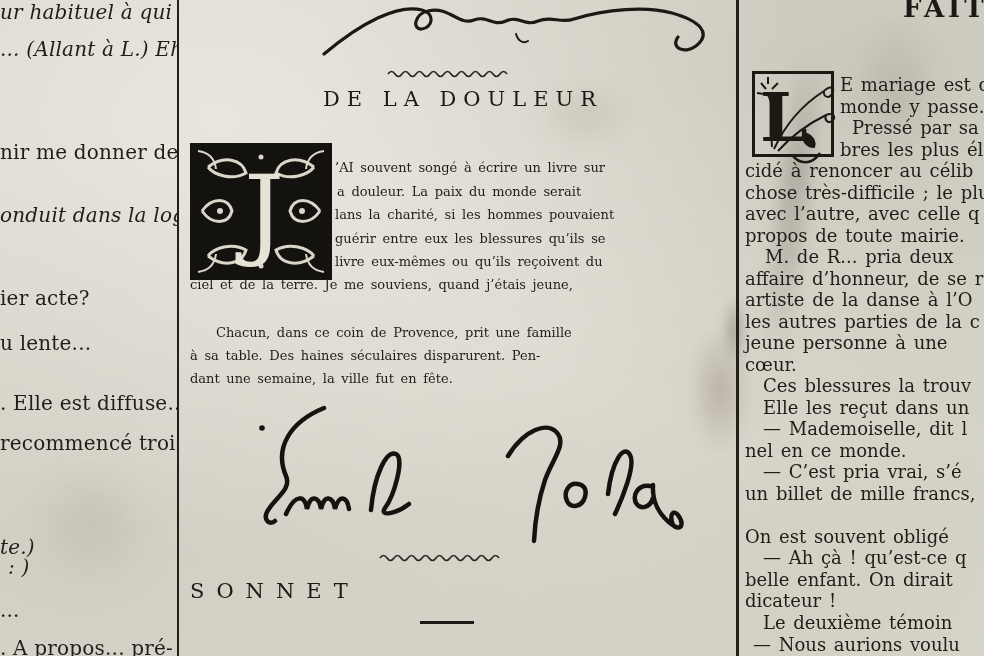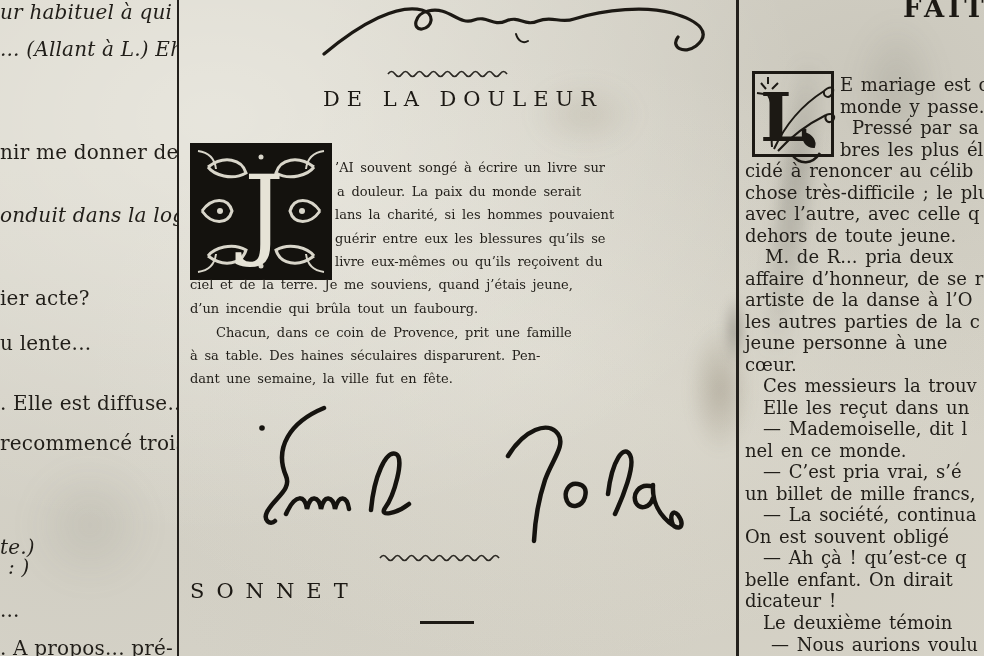--- a/index.html
+++ b/index.html
@@ -129,21 +129,20 @@
       <text x="74" y="103" text-anchor="middle" font-size="100" font-family="DejaVu Serif, Liberation Serif, serif" fill="#e6e3d6">J</text>
     </svg>
 
     <div class="cl" style="top:160px;left:145px">’AI souvent songé à écrire un livre sur</div>
     <div class="cl" style="top:184px;left:147px">a douleur.  La paix du monde serait</div>
     <div class="cl" style="top:207px;left:145px">lans la charité, si les hommes pouvaient</div>
     <div class="cl" style="top:231px;left:145px">guérir entre eux les blessures qu’ils se</div>
     <div class="cl" style="top:254px;left:145px">livre eux-mêmes ou qu’ils reçoivent du</div>
 
     <div class="cl" style="top:277px;left:0">ciel et de la terre. Je me souviens, quand j’étais jeune,</div>
-    <div class="cl" style="top:301px;left:0">d’un incendie qui brûla tout un faubourg.</div>
     <div class="cl" style="top:325px;left:26px">Chacun, dans ce coin de Provence, prit une famille</div>
     <div class="cl" style="top:348px;left:0">à sa table. Des haines séculaires disparurent. Pen-</div>
     <div class="cl" style="top:371px;left:0">dant une semaine, la ville fut en fête.</div>
 
     <svg class="zola-sig" width="440" height="155" viewBox="0 0 440 155" aria-label="Emile Zola">
       <g fill="none" stroke="#15130f" stroke-width="4.5" stroke-linecap="round">
         <path d="M78,10 C 44,24 28,50 40,78 C 46,92 28,100 21,114 C 17,122 24,128 29,123"></path>
         <path d="M40,116 C 50,94 59,98 61,111 C 64,96 73,98 75,111 C 78,96 87,98 89,111 C 93,96 101,98 103,111"></path>
         <path d="M125,112 C 128,78 140,52 150,56 C 159,60 148,98 139,110 C 133,119 150,116 163,106"></path>
         <path d="M262,58 C 278,32 302,22 312,36 C 320,47 306,62 299,82 C 293,100 289,122 288,143"></path>
@@ -181,35 +180,34 @@
       <text x="32" y="70" text-anchor="middle" font-size="68" font-weight="bold" font-family="DejaVu Serif, Liberation Serif, serif" fill="#1c1914">L</text>
     </svg>
 
     <div class="rl" style="top:74px;left:95px">E mariage est c</div>
     <div class="rl" style="top:96px;left:95px">monde y passe.</div>
     <div class="rl" style="top:117px;left:107px">Pressé par sa</div>
     <div class="rl" style="top:139px;left:95px">bres les plus él</div>
     <div class="rl" style="top:160px">cidé à renoncer au célib</div>
     <div class="rl" style="top:182px">chose très-difficile ; le plu</div>
     <div class="rl" style="top:203px">avec l’autre, avec celle q</div>
-    <div class="rl" style="top:225px">dehors de toute jeune.</div>
+    <div class="rl" style="top:225px">propos de toute mairie.</div>
     <div class="rl" style="top:246px;left:20px">M. de R... pria deux</div>
     <div class="rl" style="top:268px">affaire d’honneur, de se r</div>
     <div class="rl" style="top:289px">artiste de la danse à l’O</div>
     <div class="rl" style="top:311px">les autres parties de la c</div>
     <div class="rl" style="top:332px">jeune personne à une</div>
     <div class="rl" style="top:354px">cœur.</div>
-    <div class="rl" style="top:375px;left:18px">Ces messieurs la trouv</div>
+    <div class="rl" style="top:375px;left:18px">Ces blessures la trouv</div>
     <div class="rl" style="top:397px;left:18px">Elle les reçut dans un</div>
     <div class="rl" style="top:418px;left:18px">— Mademoiselle, dit l</div>
     <div class="rl" style="top:440px">nel en ce monde.</div>
     <div class="rl" style="top:461px;left:18px">— C’est pria vrai, s’é</div>
     <div class="rl" style="top:483px">un billet de mille francs,</div>
-    <div class="rl" style="top:504px;left:18px">— La société, continua</div>
     <div class="rl" style="top:526px">On est souvent obligé</div>
     <div class="rl" style="top:547px;left:18px">— Ah çà ! qu’est-ce q</div>
     <div class="rl" style="top:569px">belle enfant. On dirait</div>
     <div class="rl" style="top:590px">dicateur !</div>
     <div class="rl" style="top:612px;left:18px">Le deuxième témoin</div>
-    <div class="rl" style="top:634px;left:26px">— Nous aurions voulu</div>
+    <div class="rl" style="top:634px;left:8px">— Nous aurions voulu</div>
   </div>
 
 </div>
 
 </body></html>

